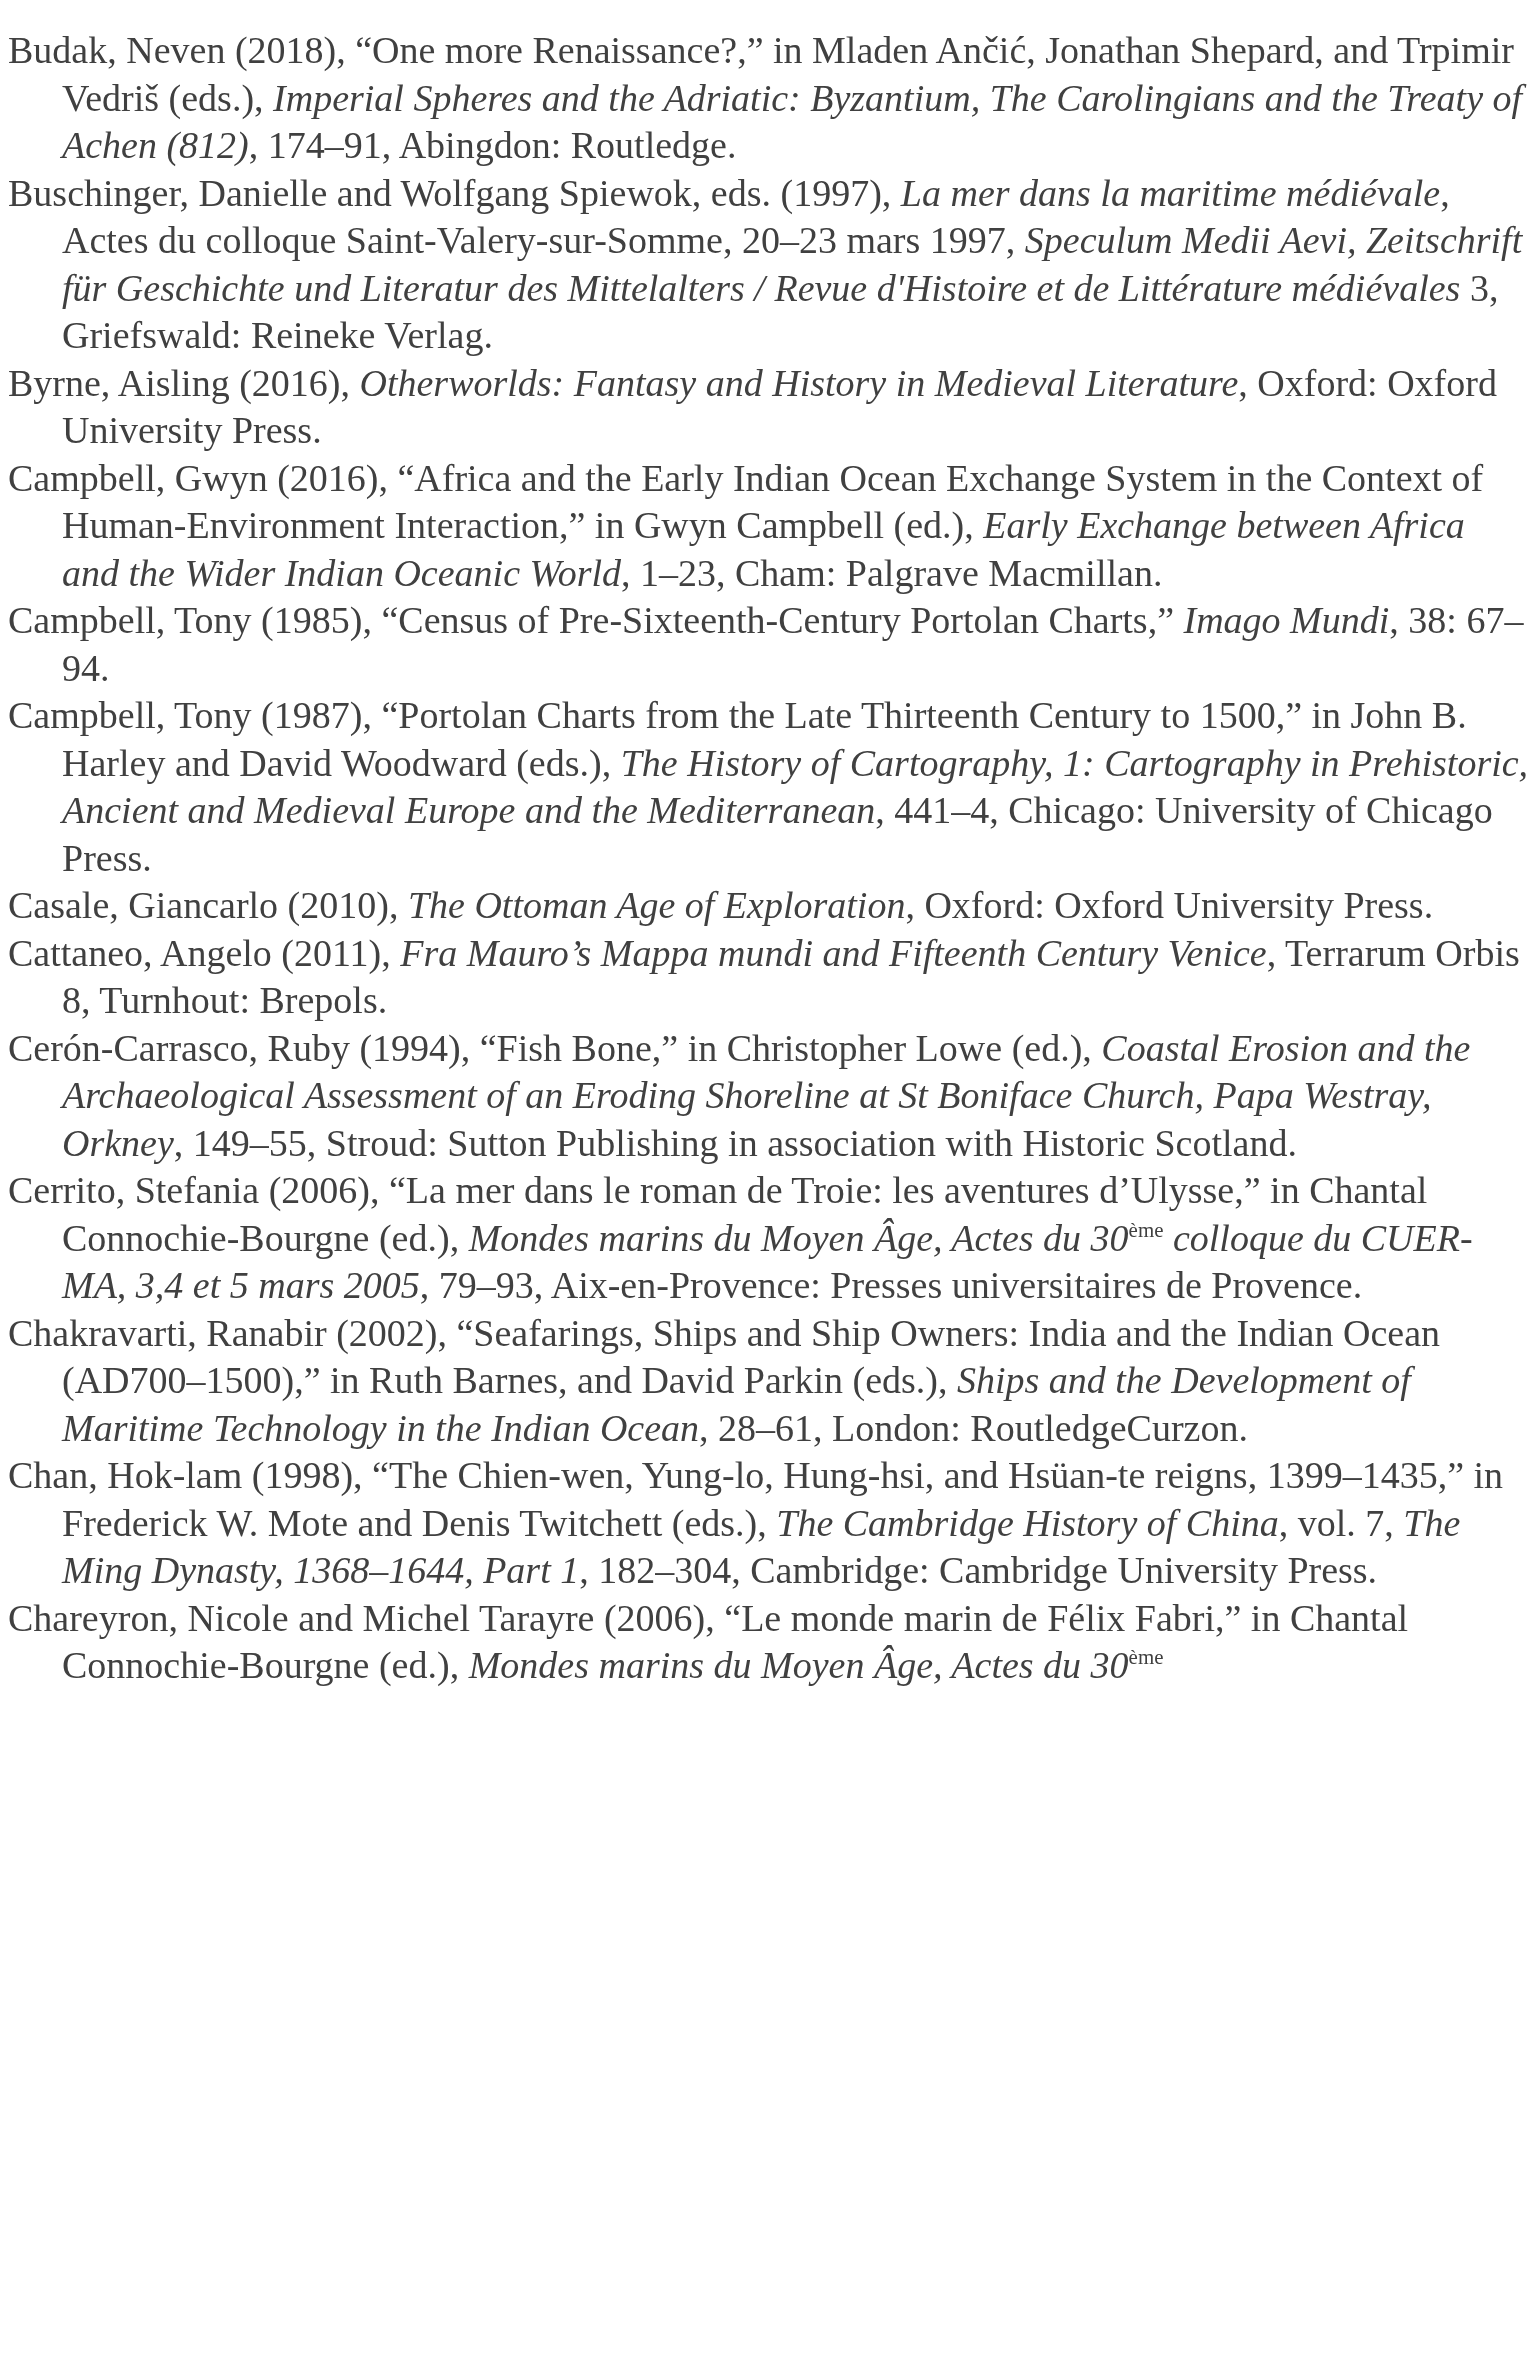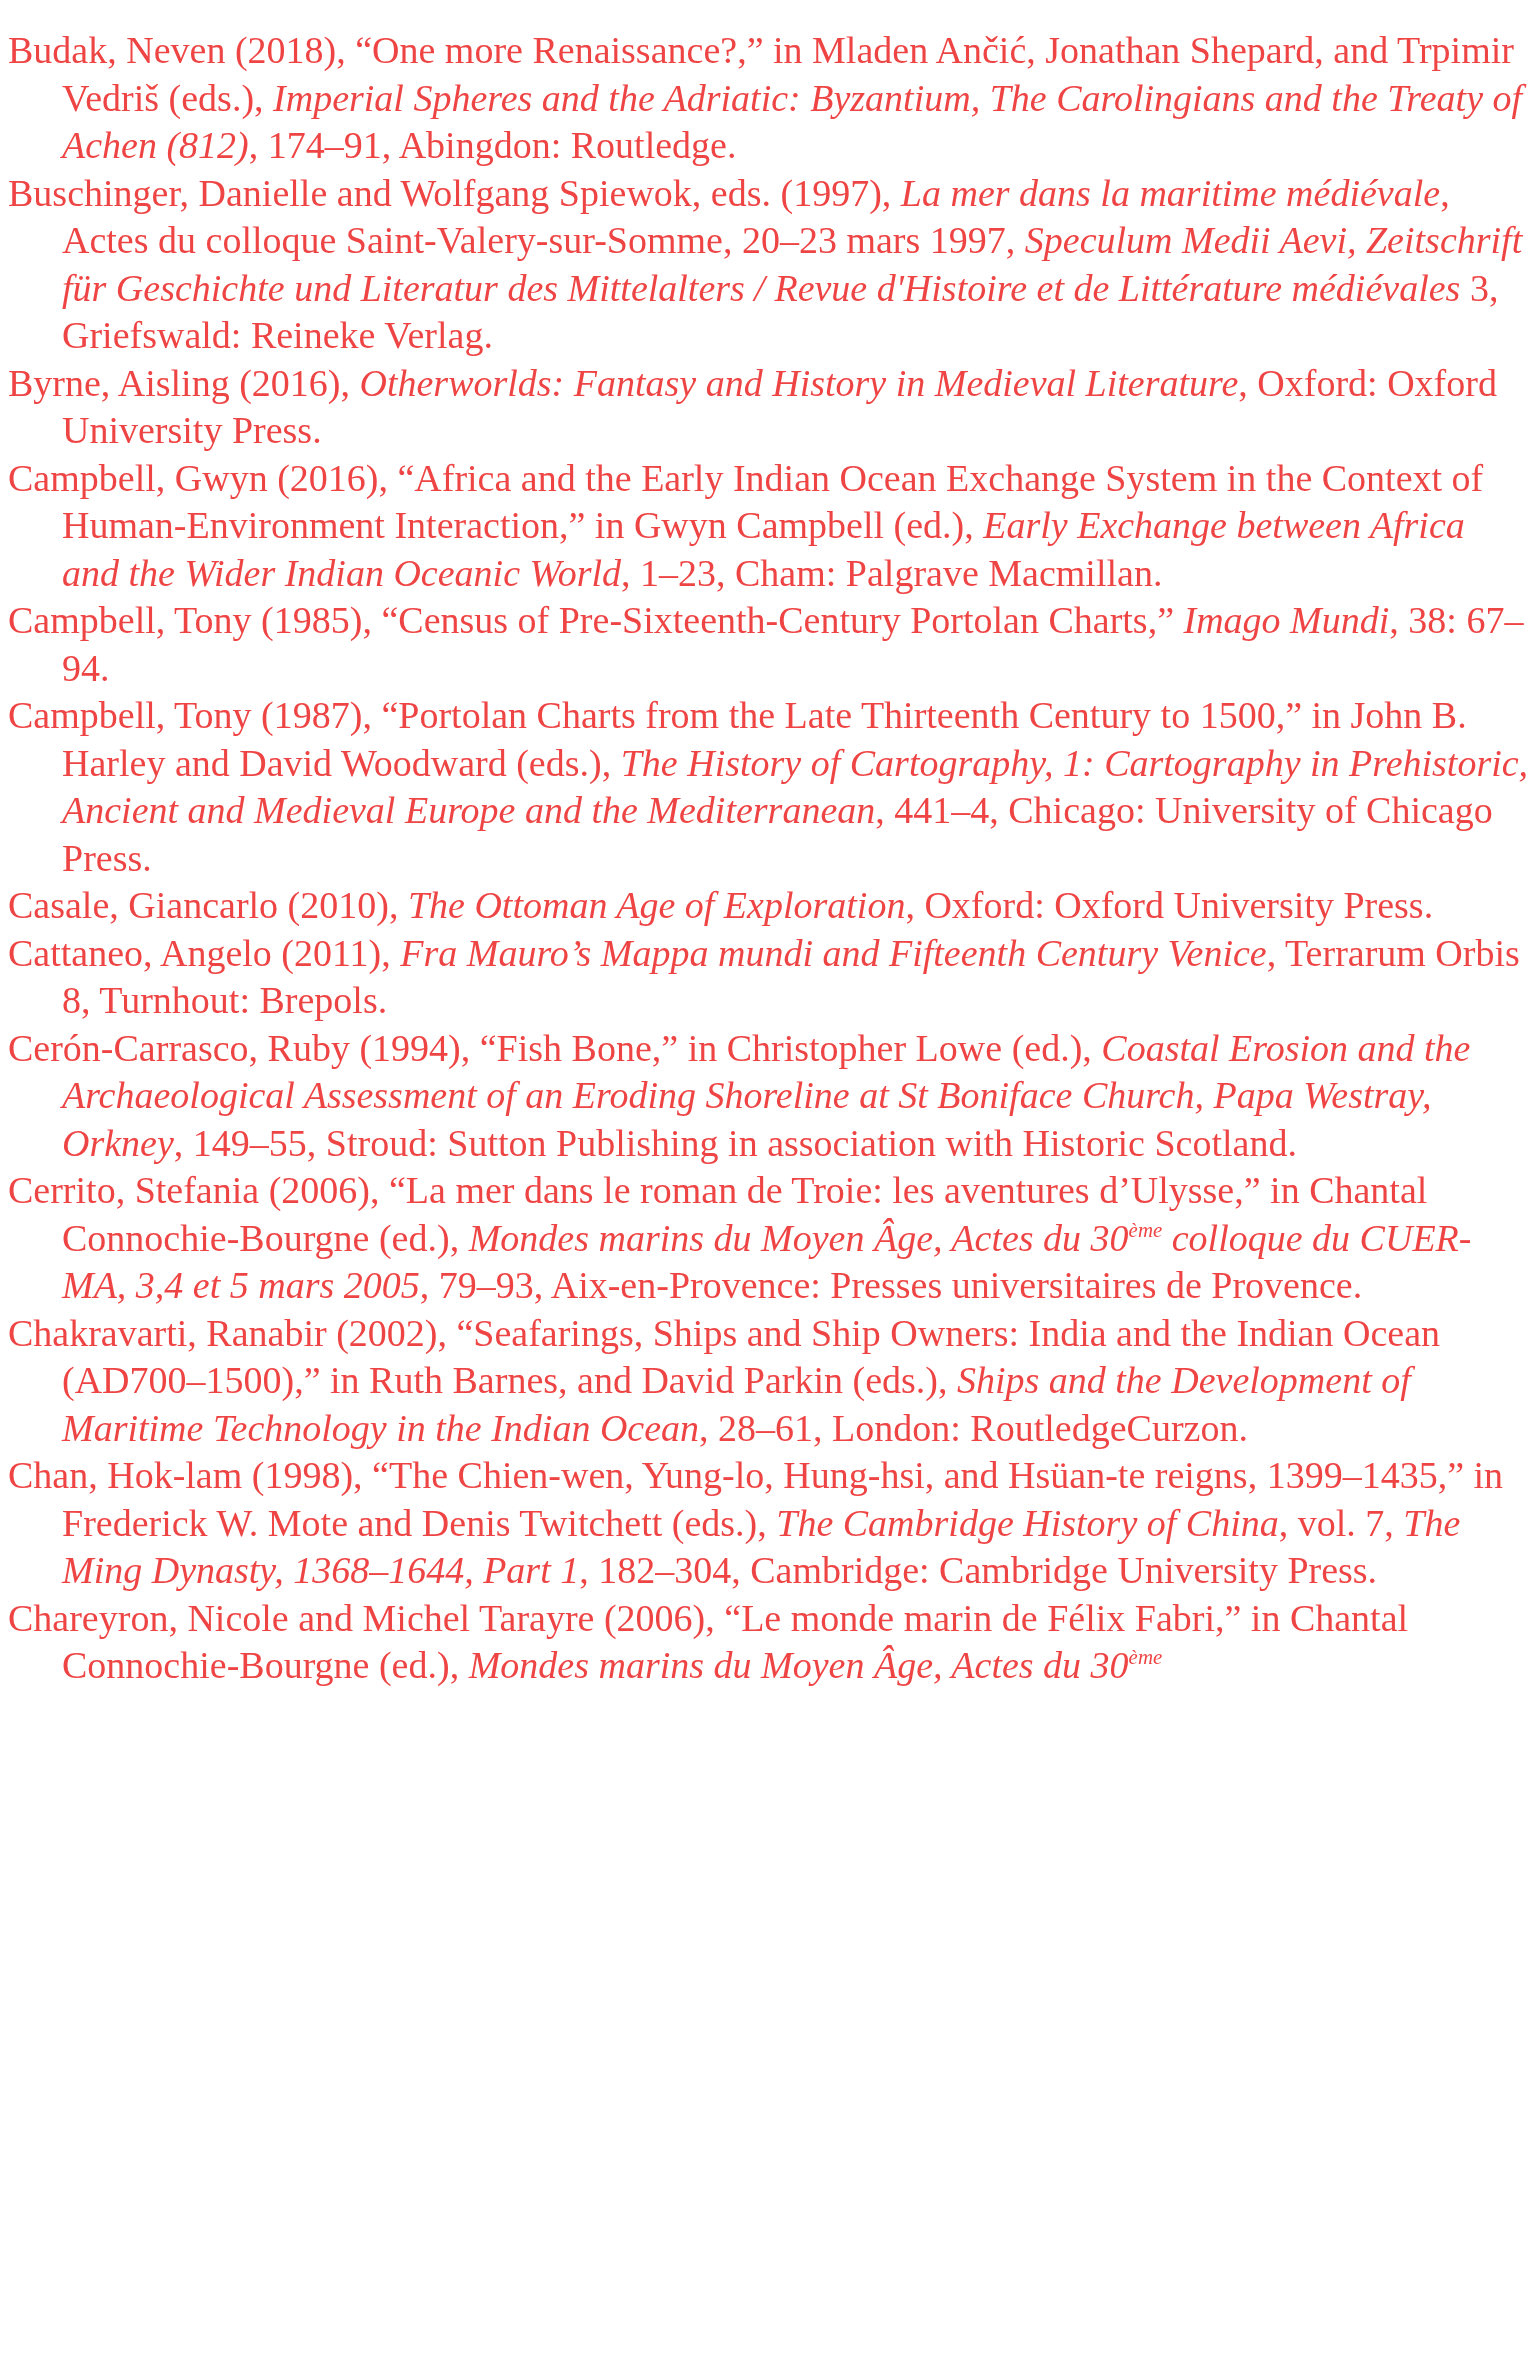--- a/index.html
+++ b/index.html
@@ -16,31 +16,30 @@
     padding: 27px 6px 0 8px;
     overflow: hidden;
   }
   .bibliography {
     width: 100%;
   }
   .entry {
     font-family: "Liberation Serif", "DejaVu Serif", serif;
     font-size: 38px;
     line-height: 47.5px;
-    color: #ef4444;
+    color: #404040;
     margin: 0;
     padding-left: 54px;
     text-indent: -54px;
     text-align: left;
   }
   .entry em {
     font-style: italic;
   }
   .entry sup {
-    font-style: italic;
     font-size: 0.55em;
     line-height: 0;
     vertical-align: super;
   }
 </style>
 </head>
 <body>
 
 <div class="page">
   <div class="bibliography">

